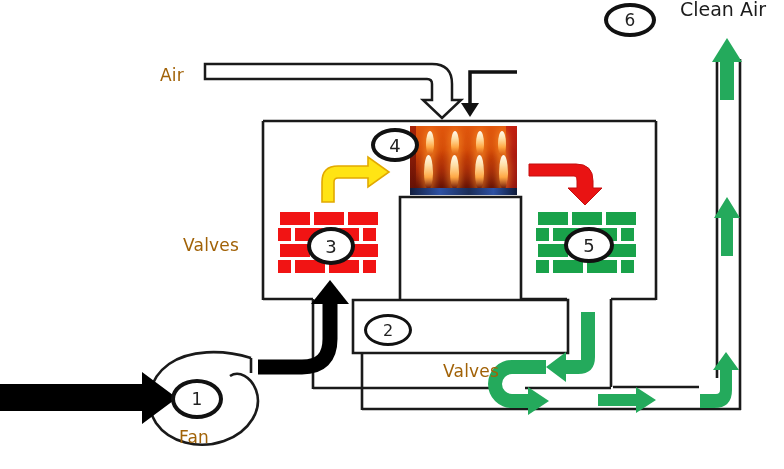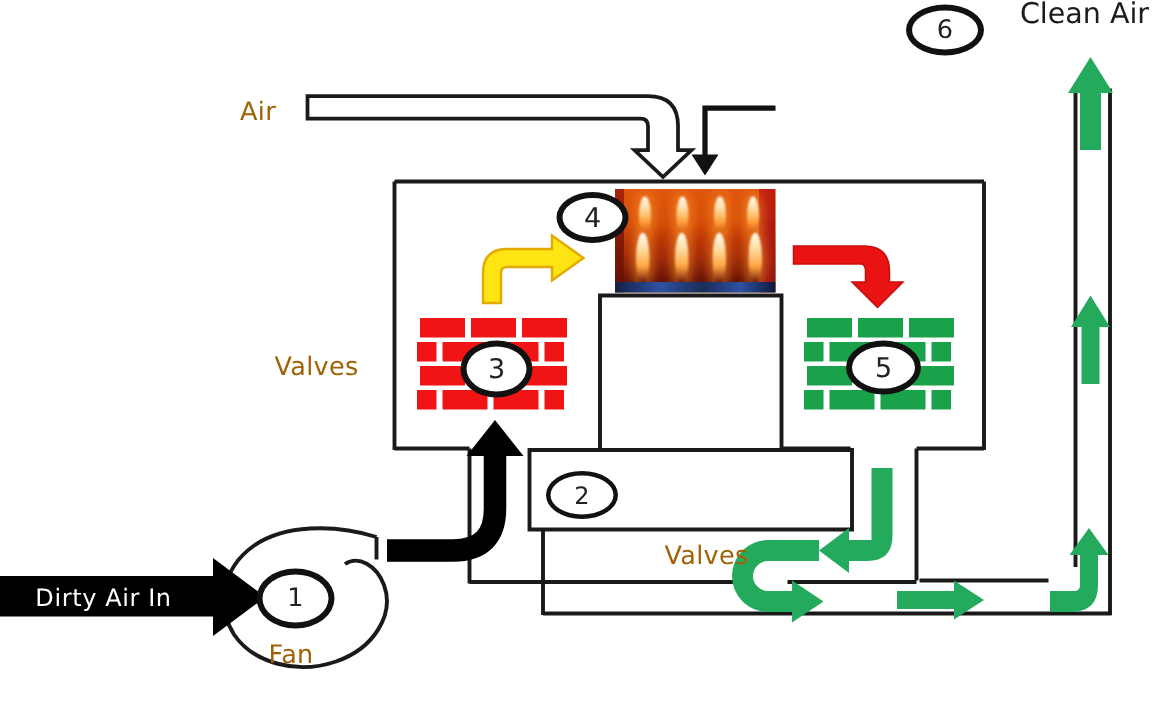--- a/index.html
+++ b/index.html
@@ -180,17 +180,16 @@
 
 
   <div class="clean-air">
     <div>Clean Air</div>
   </div>
 
   <div class="lbl" style="left:183px;top:235px">Valves</div>
 
   <div class="lbl" style="left:443px;top:361px">Valves</div>
 
-  <div class="dirty-text">Dirty Air In</div>
 
   <div class="lbl" style="left:179px;top:427px">Fan</div>
 
 </div>
 
 </body></html>

